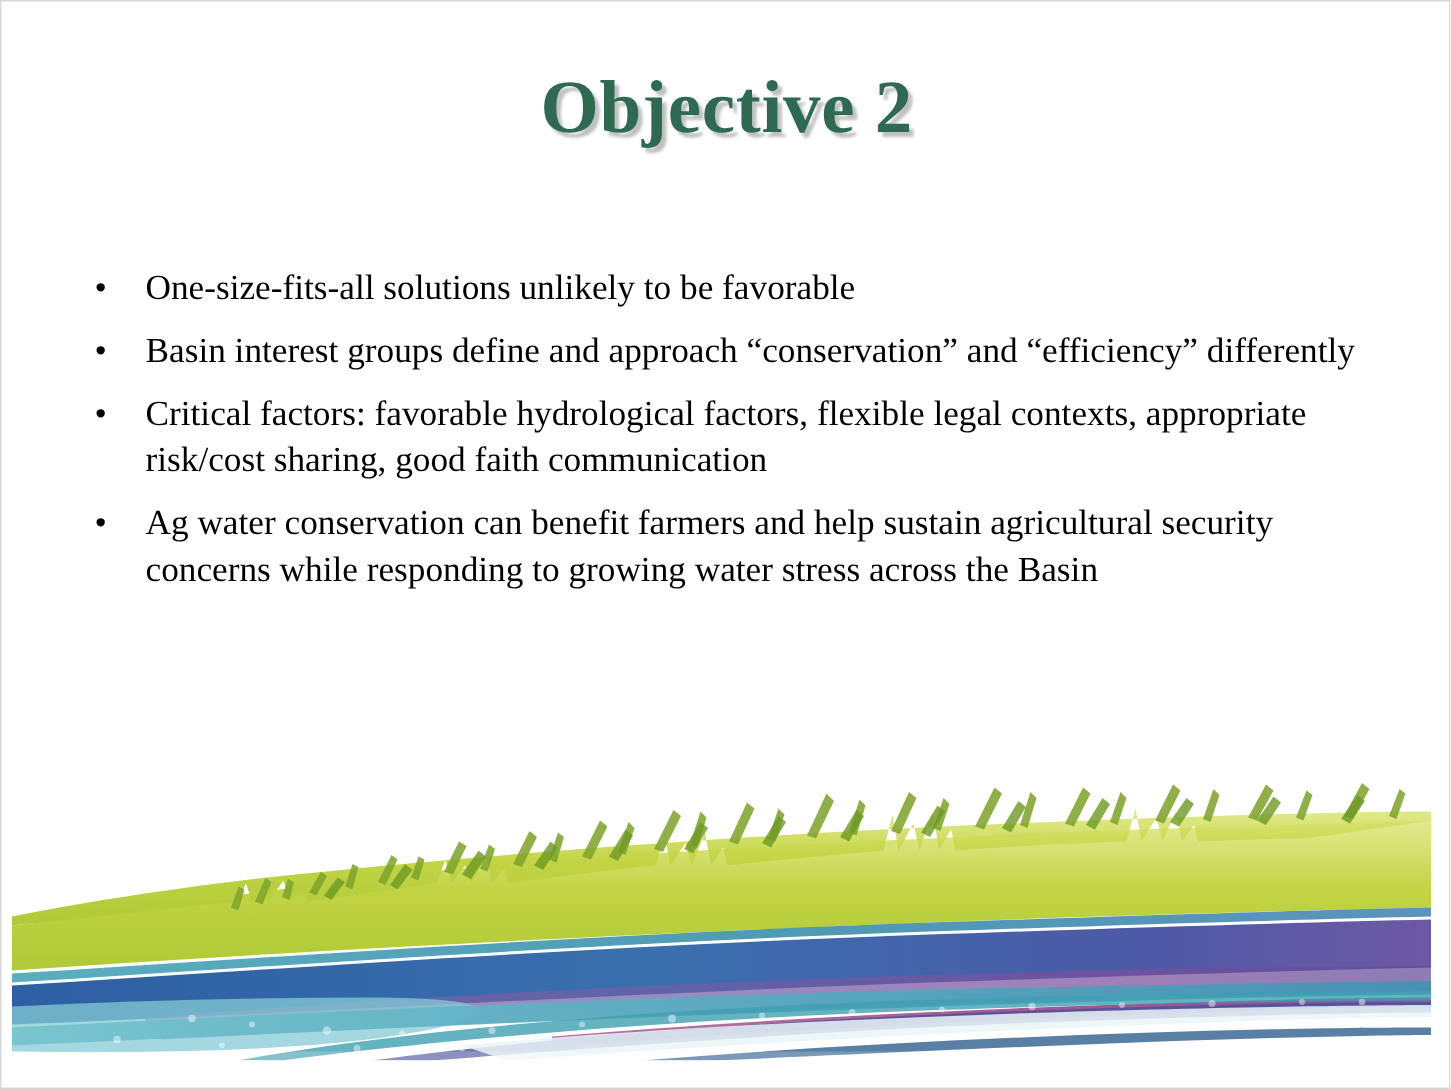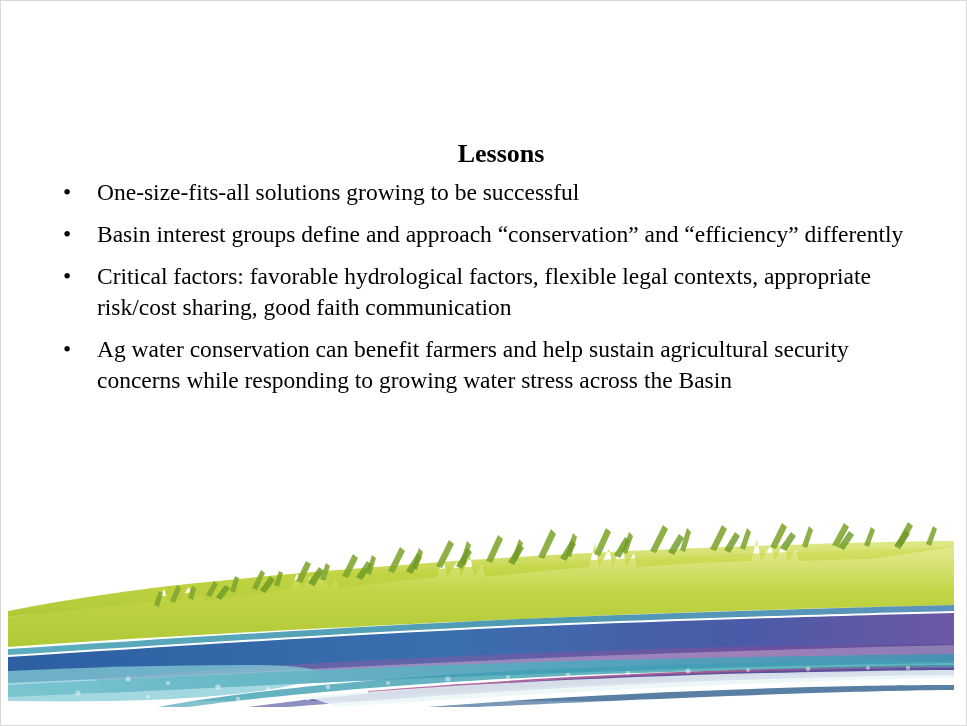--- a/index.html
+++ b/index.html
@@ -93,27 +93,27 @@
     display: block;
     width: 100%;
     height: 100%;
   }
 </style>
 </head>
 <body>
 
 <div class="slide">
 
-
-  <div class="subhead">Lessons</div>
+  <div class="title">Objective 2</div>
+
 
   <ul class="bullets">
     <li class="bullet">
       <span class="dot">•</span>
-      <span class="btext">One-size-fits-all solutions growing to be successful</span>
+      <span class="btext">One-size-fits-all solutions unlikely to be favorable</span>
     </li>
     <li class="bullet">
       <span class="dot">•</span>
       <span class="btext">Basin interest groups define and approach “conservation” and “efficiency” differently</span>
     </li>
     <li class="bullet">
       <span class="dot">•</span>
       <span class="btext">Critical factors: favorable hydrological factors, flexible legal contexts, appropriate risk/cost sharing, good faith communication</span>
     </li>
     <li class="bullet">

